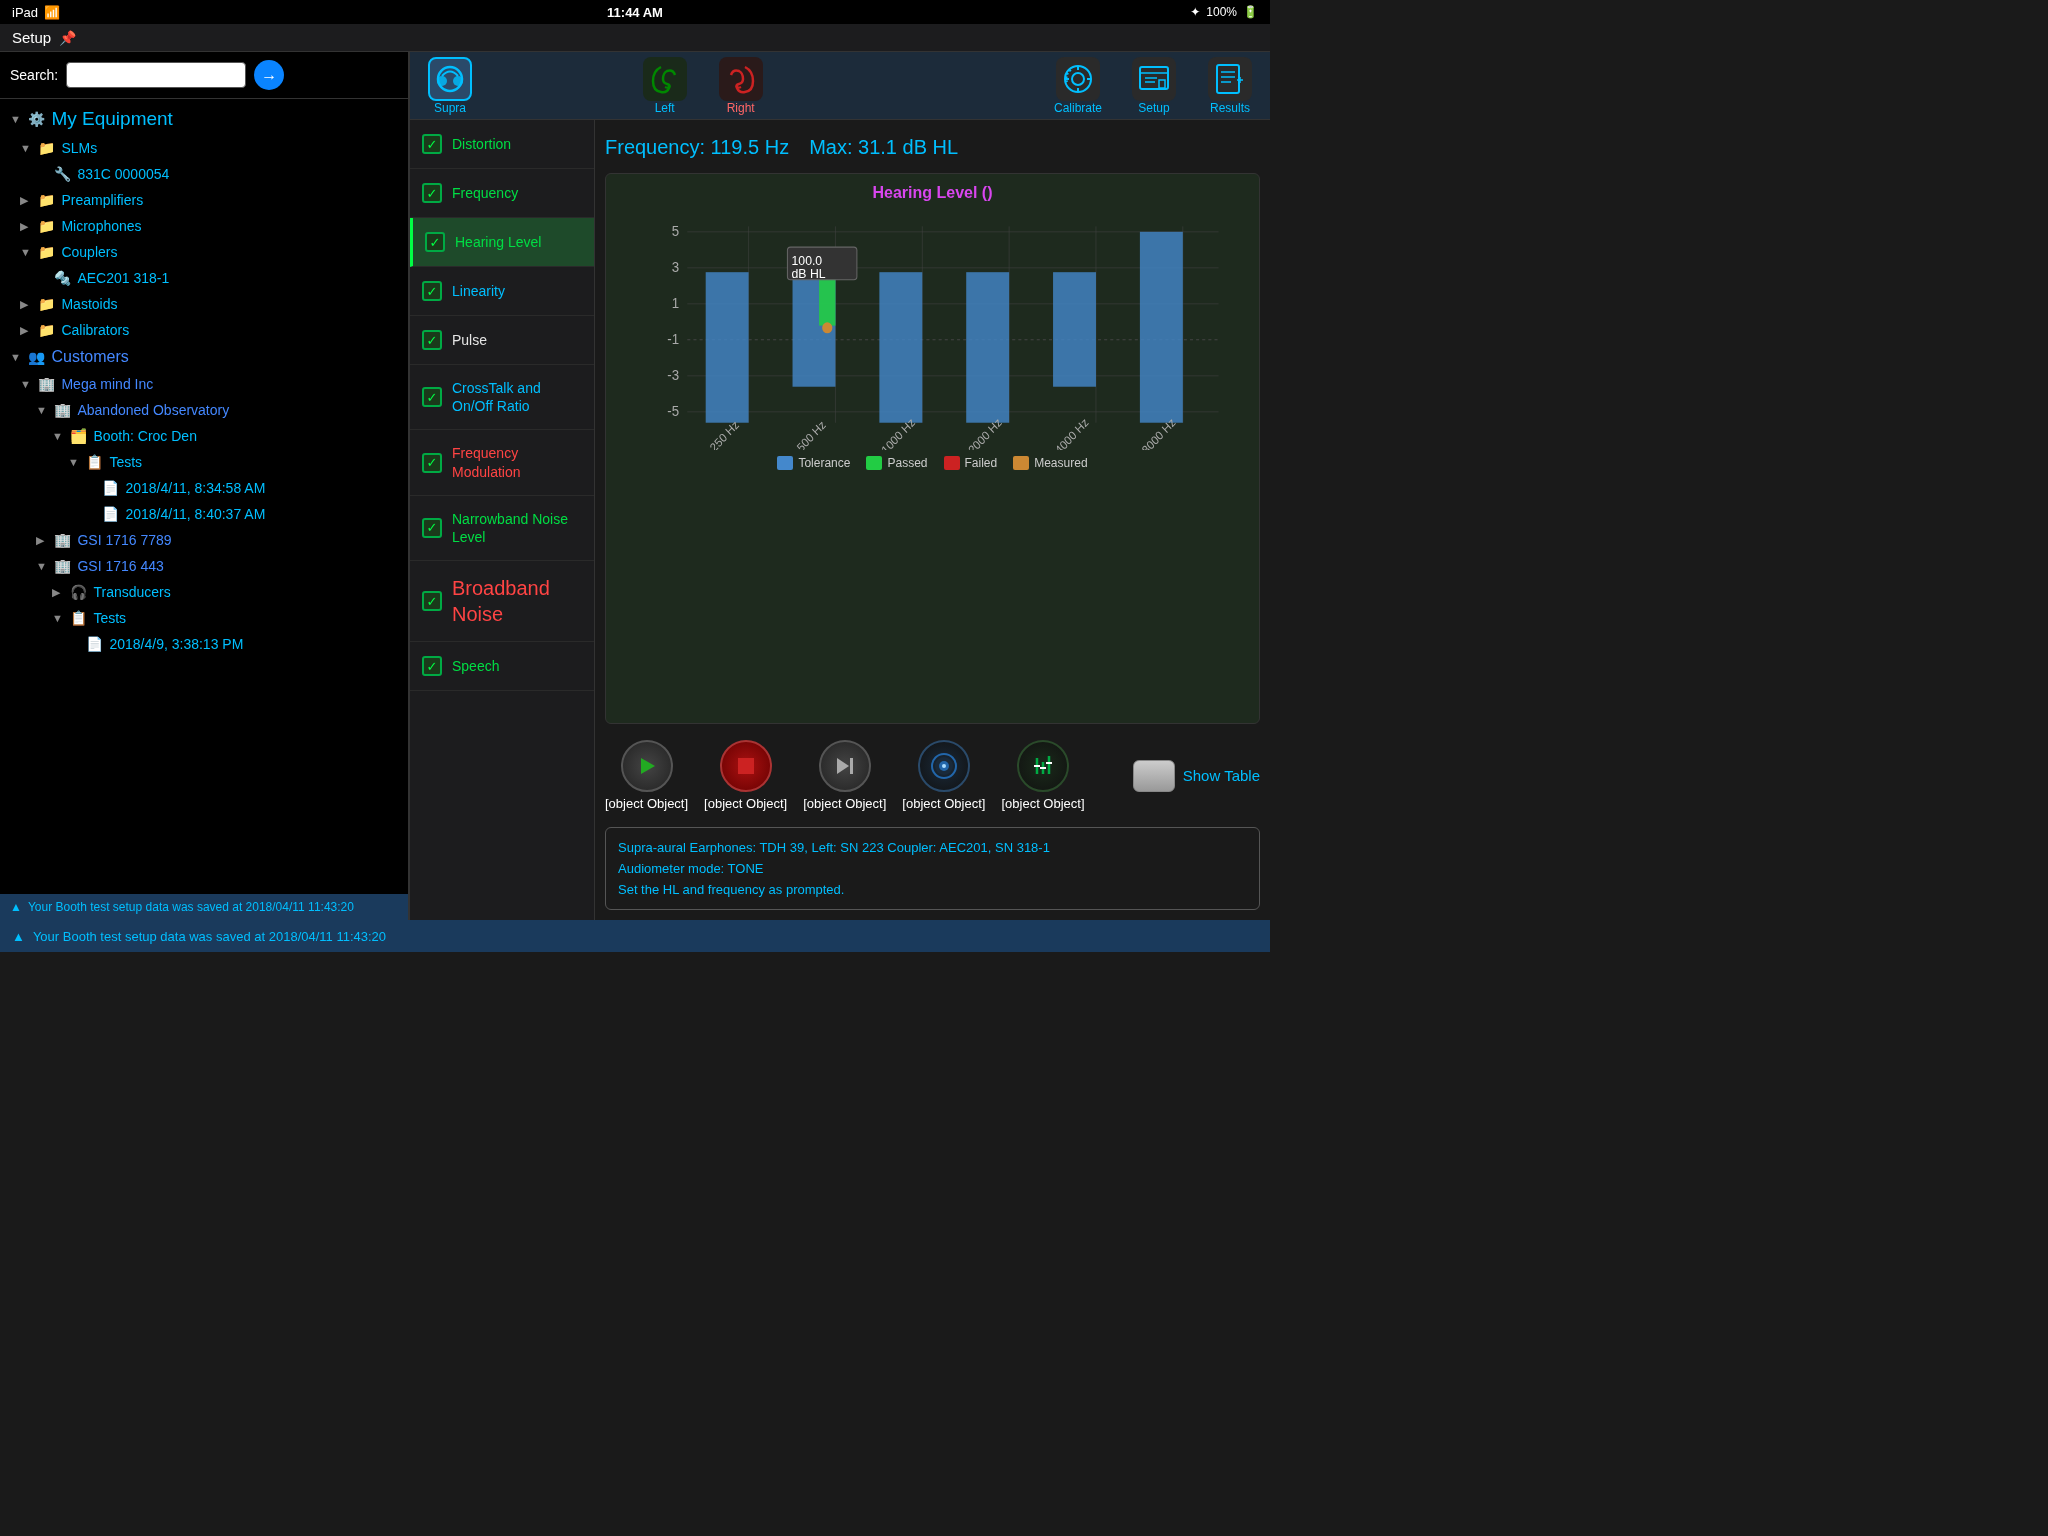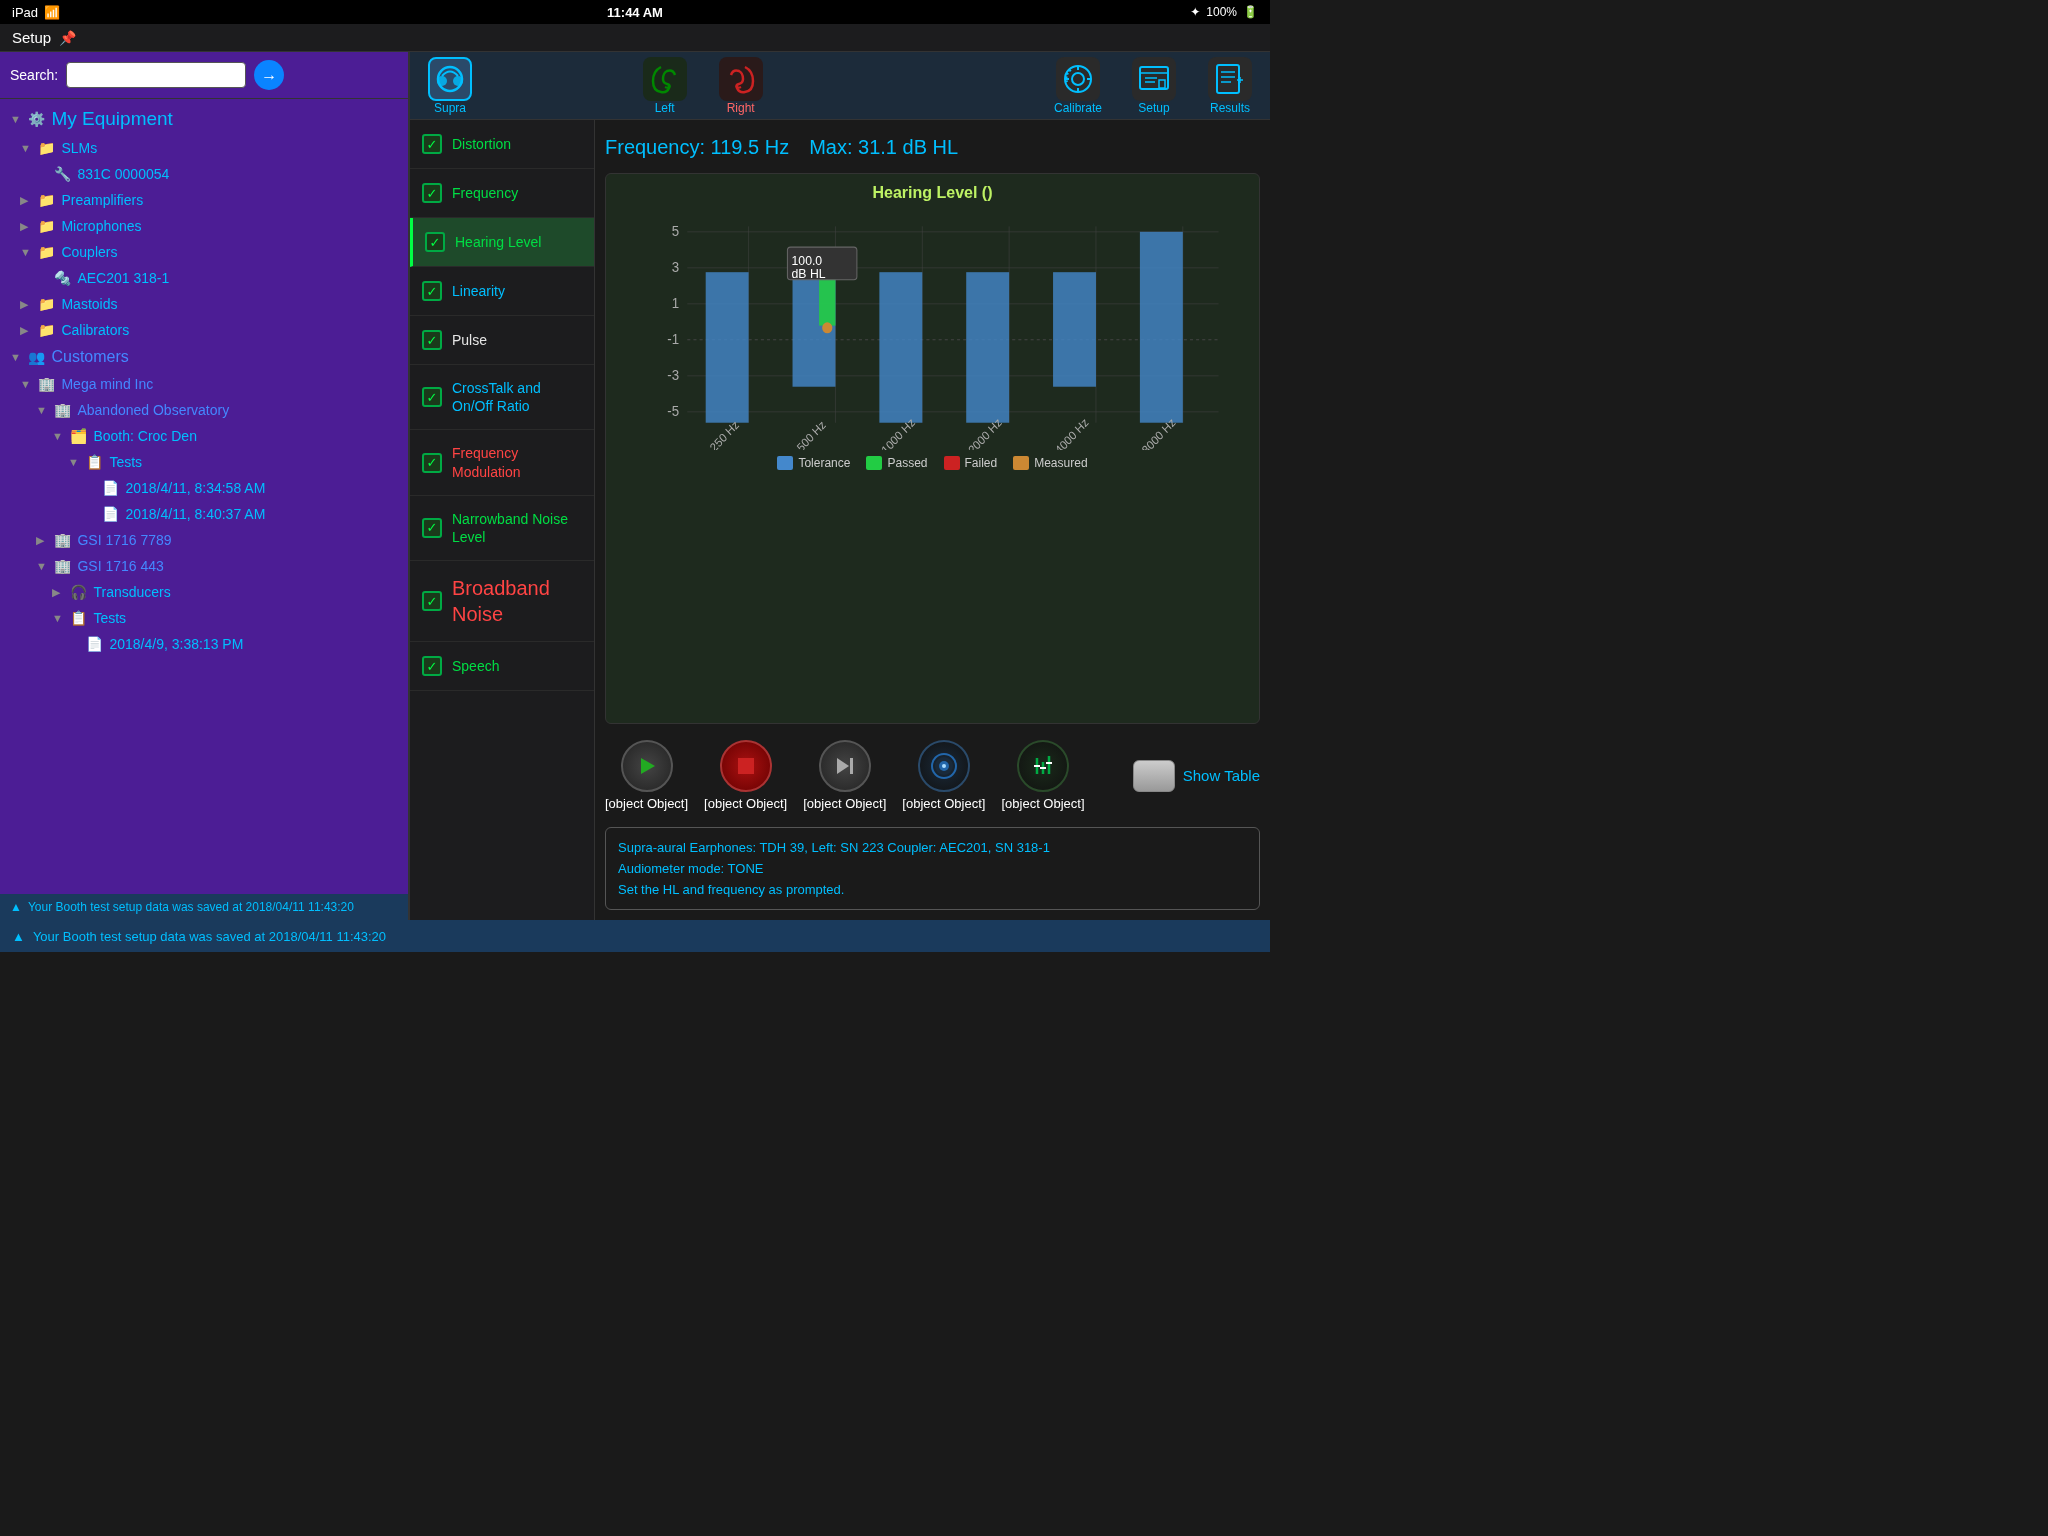--- a/index.html
+++ b/index.html
@@ -39,21 +39,21 @@
 
     
     .main-layout {
       display: flex;
       height: calc(952px - 24px - 28px - 32px);
     }
 
     
     .sidebar {
       width: 410px;
-      background: #4c1d95;
+      background: #000000;
       border-right: 2px solid #333;
       display: flex;
       flex-direction: column;
       overflow: hidden;
     }
     .search-bar {
       display: flex;
       align-items: center;
       padding: 8px 10px;
       gap: 8px;
@@ -220,21 +220,21 @@
     
     .chart-container {
       background: #1e2a1e;
       border: 1px solid #333;
       border-radius: 6px;
       padding: 10px;
       flex: 1;
     }
     .chart-title {
       text-align: center;
-      color: #bef264;
+      color: #d946ef;
       font-size: 16px;
       font-weight: 600;
       margin-bottom: 8px;
     }
     .chart-area {
       position: relative;
       height: 240px;
       margin: 0 10px;
     }
     .chart-svg {

